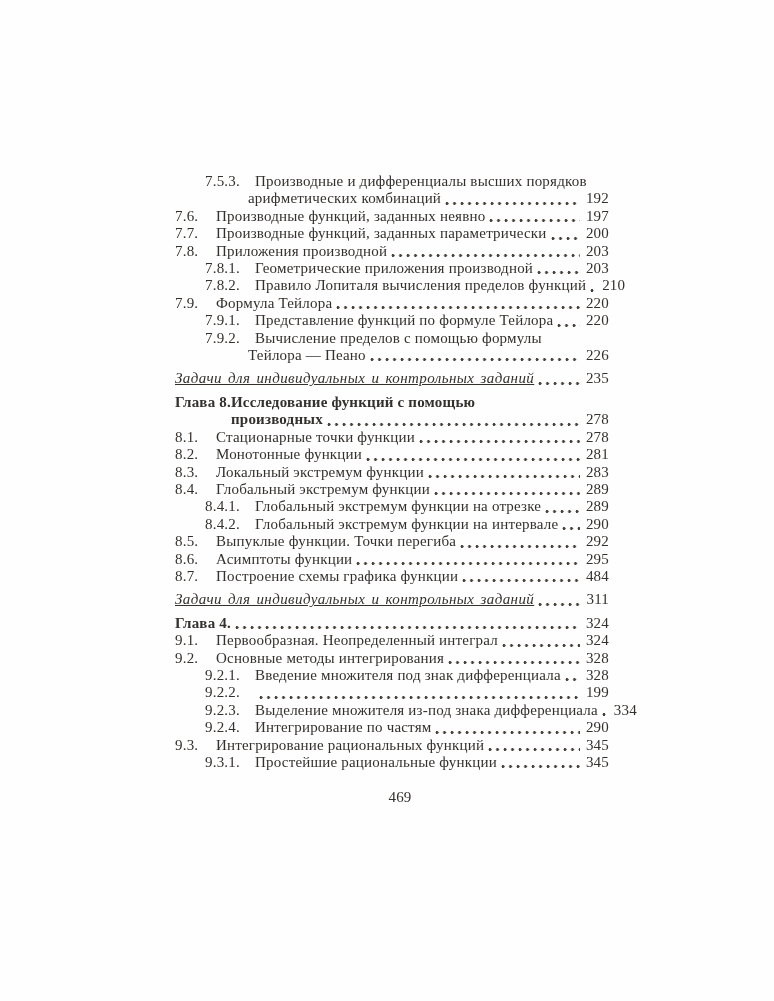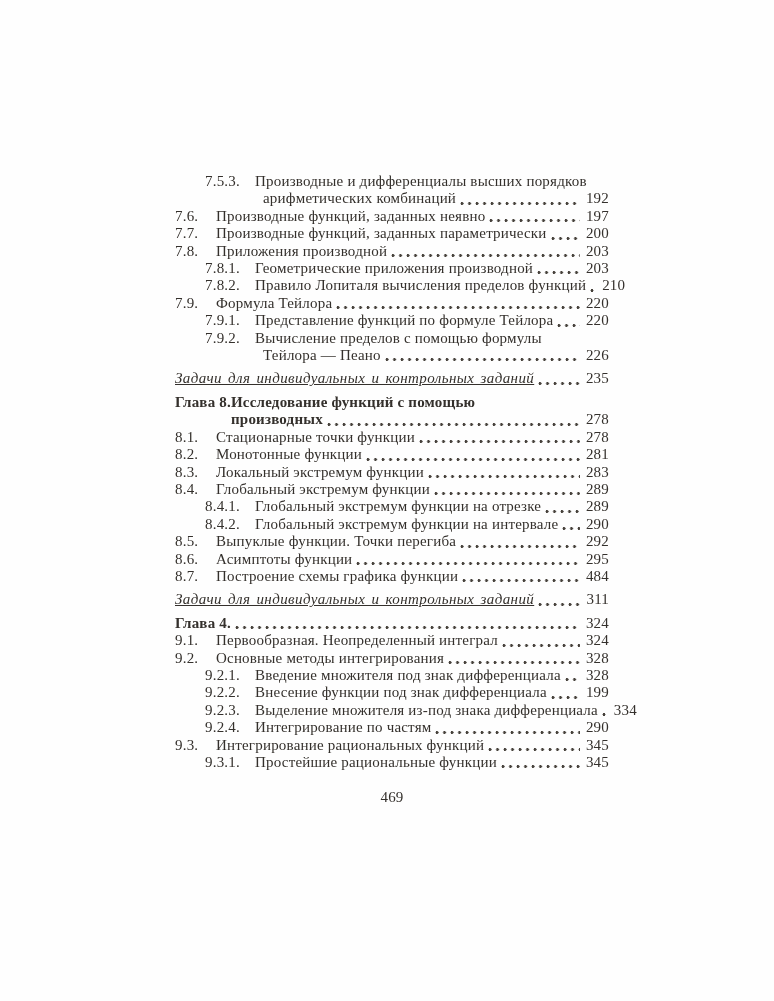--- a/index.html
+++ b/index.html
@@ -33,21 +33,21 @@
   .line {
     display: flex;
     align-items: baseline;
     line-height: 17.4px;
     white-space: nowrap;
   }
   .num { flex: none; }
   .entry.l1 .num { min-width: 41px; }
   .entry.sub .num { min-width: 50px; }
   .entry.chapter .num { min-width: 56px; }
-  .entry.sub .cont { margin-left: 58px; }
+  .entry.sub .cont { margin-left: 43px; }
   .entry.chapter .cont { margin-left: 56px; }
 
   .text { flex: none; }
 
   .leader {
     flex: 1 1 auto;
     min-width: 6px;
     height: 5px;
     align-self: flex-end;
     position: relative;
@@ -61,21 +61,21 @@
   .pagenum {
     flex: none;
     min-width: 26px;
     text-align: right;
     font-weight: normal;
   }
   .entry.italic .pagenum { font-style: normal; }
 
   .folio {
     position: absolute;
-    left: 175px;
+    left: 183px;
     top: 789px;
     width: 434px;
     text-align: center;
   }
 </style>
 </head>
 <body>
 
 <div class="sheet">
   <main class="toc" id="toc-root">
@@ -281,21 +281,20 @@
         <div class="line">
           <span class="num">9.2.1.</span>
           <span class="text">Введение множителя под знак дифференциала</span>
           <span class="leader"></span>
           <span class="pagenum">328</span>
         </div>
       </div>
       <div class="entry sub">
         <div class="line">
           <span class="num">9.2.2.</span>
-          <span class="text">Внесение функции под знак дифференциала</span>
           <span class="leader"></span>
           <span class="pagenum">199</span>
         </div>
       </div>
       <div class="entry sub">
         <div class="line">
           <span class="num">9.2.3.</span>
           <span class="text">Выделение множителя из-под знака дифференциала</span>
           <span class="leader"></span>
           <span class="pagenum">334</span>

